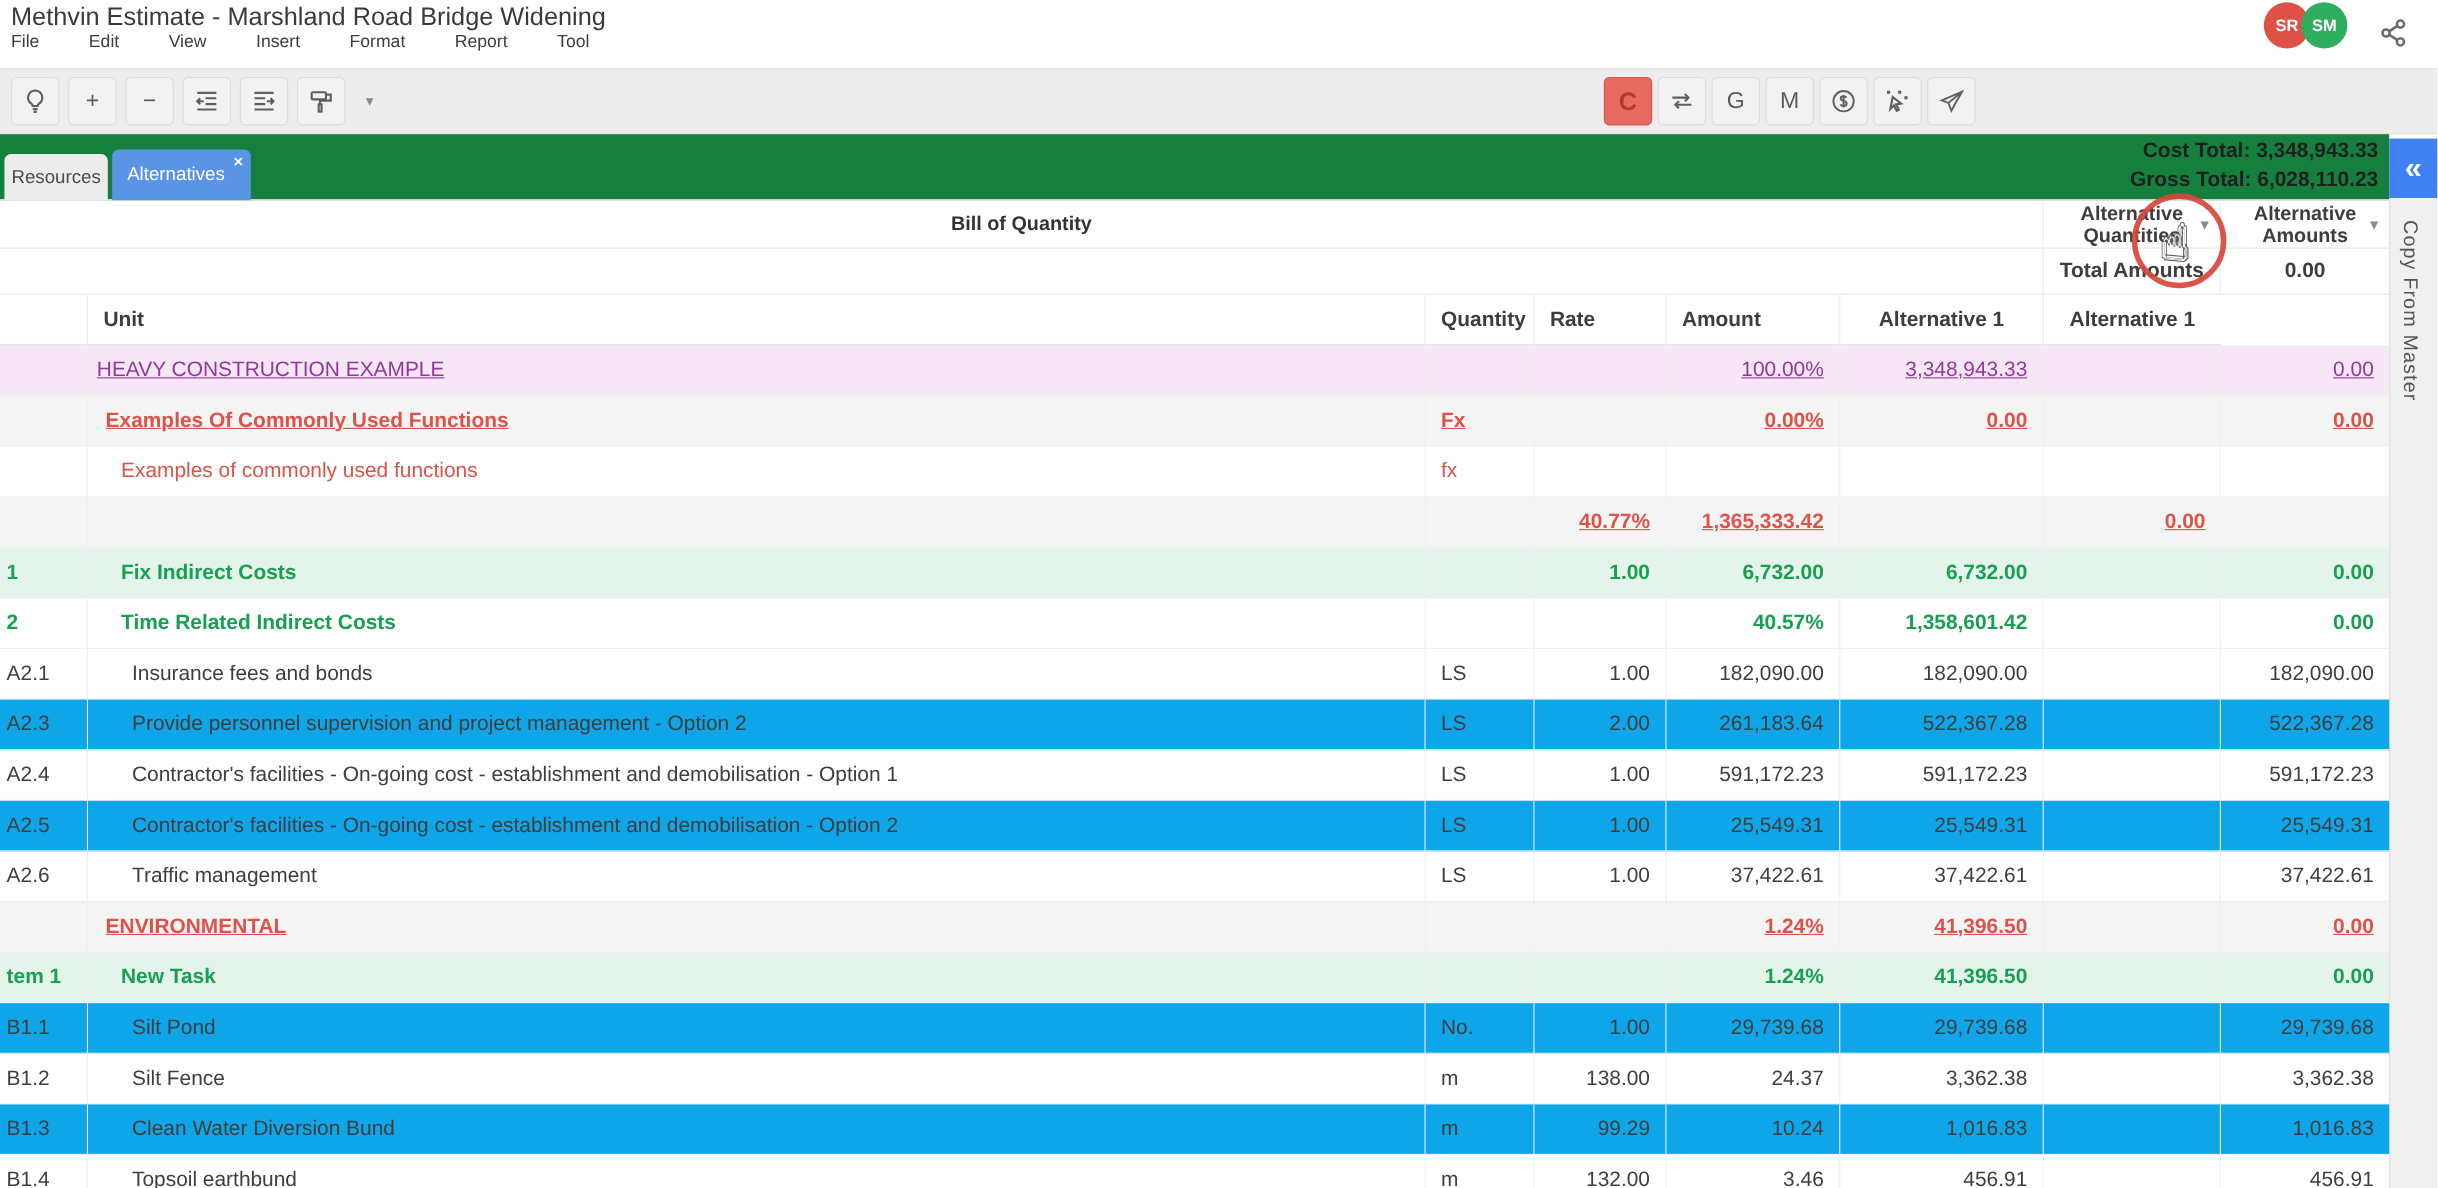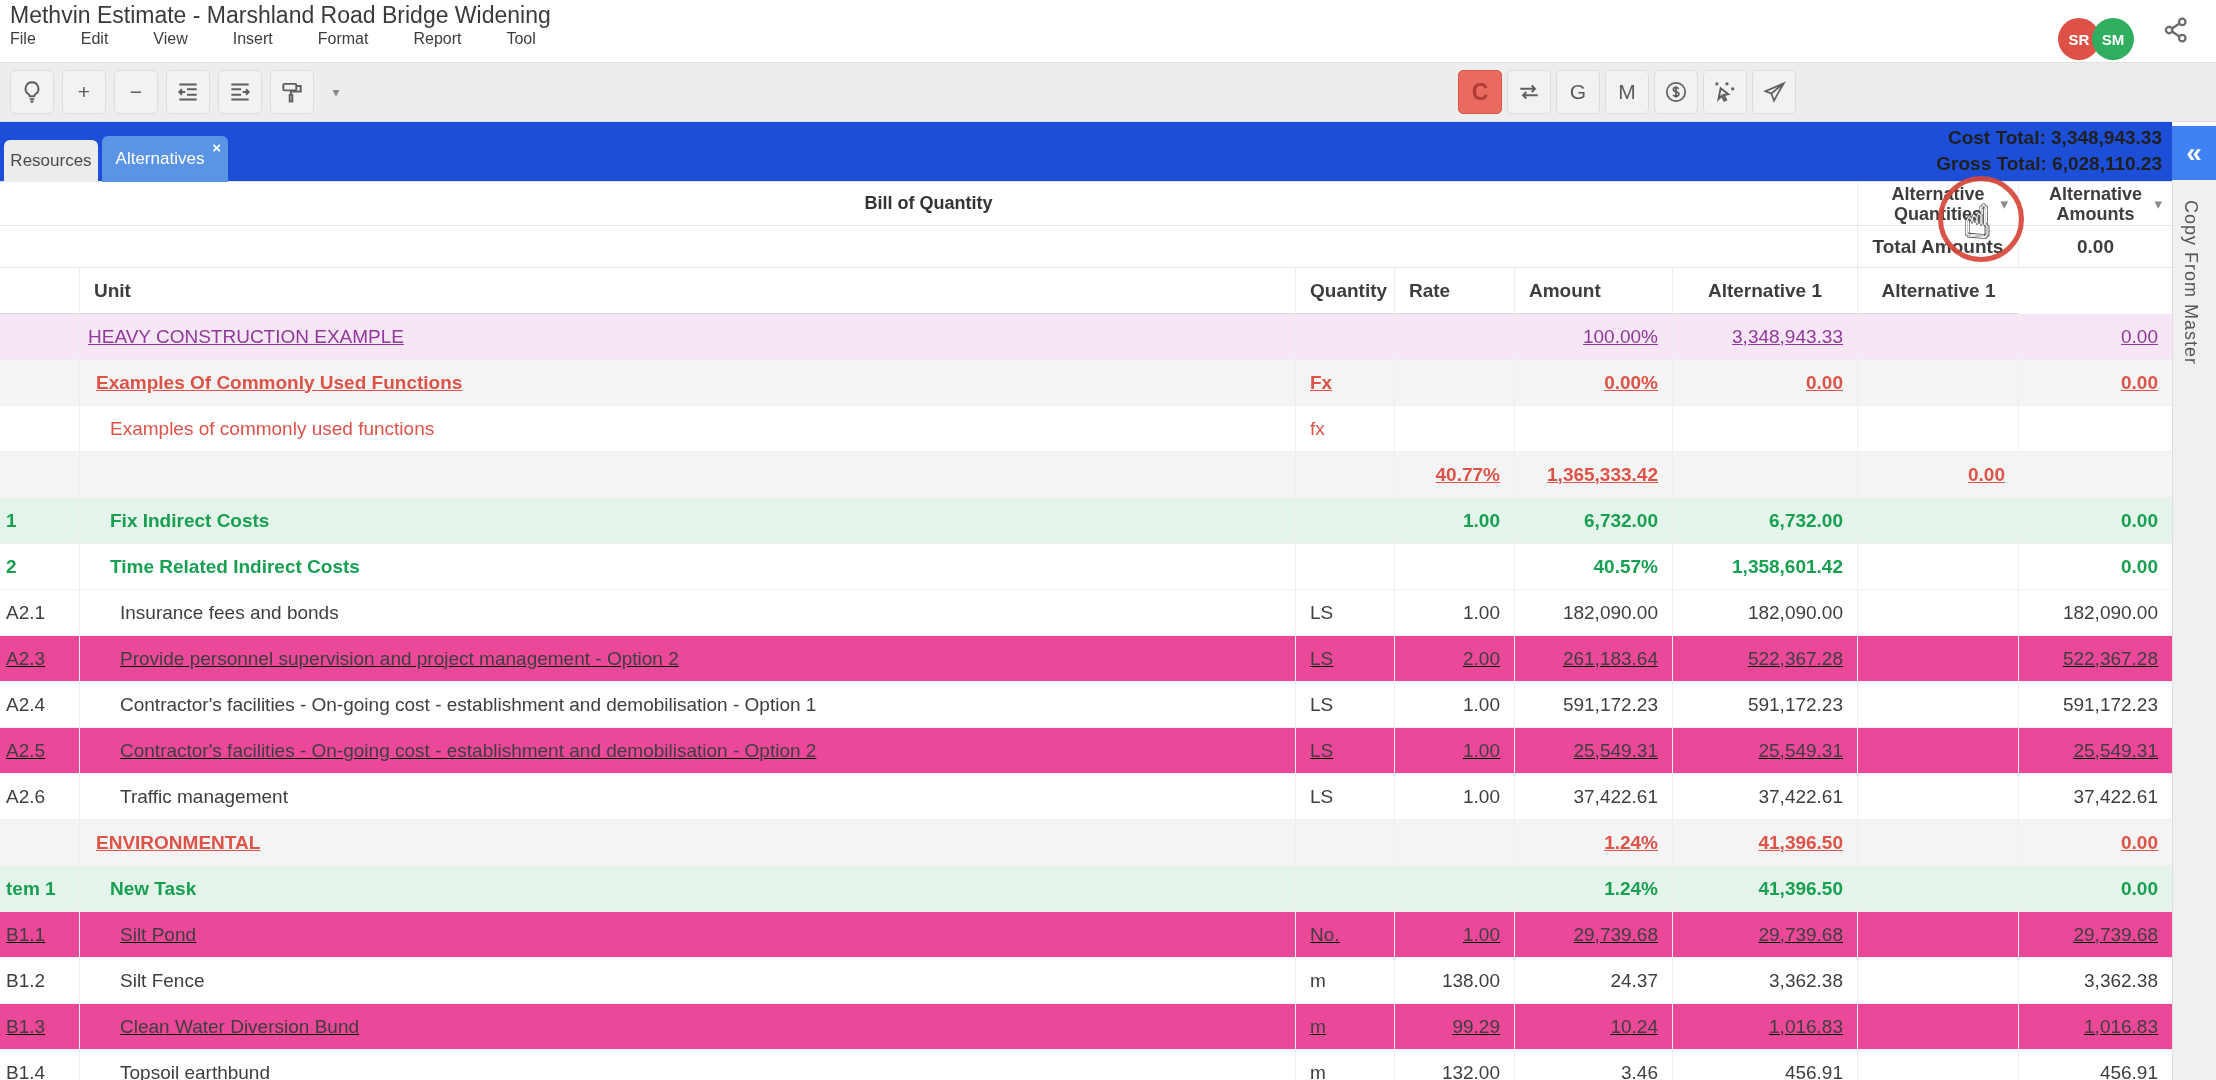--- a/index.html
+++ b/index.html
@@ -3,21 +3,21 @@
 <meta charset="utf-8">
 <style>
   html,body{margin:0;padding:0;background:#fff;}
   body{font-family:"Liberation Sans",sans-serif;}
   .stage{position:relative;width:2216px;height:1080px;overflow:hidden;background:#fff;}
 
   
   .titlebar{position:absolute;left:10px;top:2px;font-size:23px;font-weight:500;color:#3a3a3a;}
   .menubar{position:absolute;left:10px;top:30px;display:flex;gap:45px;}
   .menu-item{font-size:16px;color:#3c3c3c;cursor:default;}
-  .avatars{position:absolute;left:2058px;top:18px;display:flex;align-items:center;}
+  .avatars{position:absolute;left:2058px;top:2px;display:flex;align-items:center;}
   .avatar{width:42px;height:42px;border-radius:50%;color:#fff;font-size:15px;font-weight:700;
           display:flex;align-items:center;justify-content:center;}
   .avatar+.avatar{margin-left:-8px;}
   .share-btn{position:absolute;left:2158px;top:12px;width:36px;height:36px;display:flex;align-items:center;justify-content:center;}
 
   .toolbar{position:absolute;left:0;top:62px;width:2216px;height:60px;background:#ededed;
            border-top:1px solid #e2e2e2;border-bottom:1px solid #e0e0e0;box-sizing:border-box;}
   .tb-group{position:absolute;top:7px;display:flex;gap:8px;align-items:center;}
   .tb-left{left:10px;}
   .tb-right{left:1458px;gap:5px;}
@@ -32,21 +32,21 @@
              border:1px solid #dedede;border-radius:8px;display:flex;align-items:center;box-sizing:border-box;padding:0 10px;}
   .searchbox svg{width:20px;height:20px;margin-right:8px;flex:none;}
   .searchbox input{border:none;outline:none;font-size:17px;color:#444;width:100%;background:transparent;font-family:inherit;}
   .searchbox input::placeholder{color:#9a9a9a;}
   .markupbox{position:absolute;left:2066px;top:69px;width:150px;height:44px;background:#fff;
              border:1px solid #dedede;border-radius:8px;box-sizing:border-box;display:flex;align-items:center;padding:0 12px;}
   .markup-text{font-size:17px;color:#333;flex:1;}
   .markup-unit{font-size:15px;color:#aaa;}
 
   
-  .tabbar{position:absolute;left:0;top:122px;width:2172px;height:60px;background:#1d4ed8;
+  .tabbar{position:absolute;left:0;top:122px;width:2172px;height:60px;background:#15803d;
           border-bottom:1px solid #e2e2e2;box-sizing:border-box;}
   .tab{position:absolute;border-radius:6px 6px 0 0;display:flex;align-items:center;justify-content:center;font-size:17px;}
   .tab.inactive{left:4px;top:18px;width:94px;height:42px;background:#ececec;color:#4a4a4a;}
   .tab.active{left:102px;top:14px;width:126px;height:46px;background:#5b94e4;color:#fff;}
   .tab .close{position:absolute;right:7px;top:3px;font-size:15px;font-weight:700;color:#fff;}
   .tab.active .tab-label{margin-right:10px;}
   .totals{position:absolute;left:1650px;top:125px;width:512px;text-align:right;font-size:19px;font-weight:700;color:#1f1f1f;line-height:26px;}
 
   
   .side-strip{position:absolute;left:2172px;top:180px;width:44px;height:900px;background:#f0f0f0;border-left:1px solid #ddd;box-sizing:border-box;}
@@ -81,21 +81,21 @@
   .v-purple{background:#f7e7f6;}
   .v-purple .cell{color:#92389c;font-weight:400;}
   .v-purple .ut{text-decoration:underline;}
   .v-red-section{background:#f4f4f4;}
   .v-red-section .cell{color:#dd5348;font-weight:700;}
   .v-red-section .ut{text-decoration:underline;}
   .v-red-item .cell{color:#dd5348;}
   .v-green .cell{color:#17a052;font-weight:700;}
   .v-item .cell{color:#3e3e3e;}
   .bg-green{background:#e4f4ea;}
-  .bg-zebra{background:#ec4899;text-decoration:underline;}
+  .bg-zebra{background:#0ea5e9;}
 
   
   .anno-circle{position:absolute;left:1938px;top:176px;width:86px;height:86px;border:5px solid #d8453a;
                border-radius:50%;box-sizing:border-box;opacity:.92;}
   .anno-hand{position:absolute;left:1964px;top:196px;font-family:"DejaVu Sans",sans-serif;font-size:44px;color:#fff;
              text-shadow:-2px 0 0 #555,2px 0 0 #555,0 -2px 0 #555,0 2px 0 #555;}
 </style>
 </head>
 <body>
 

